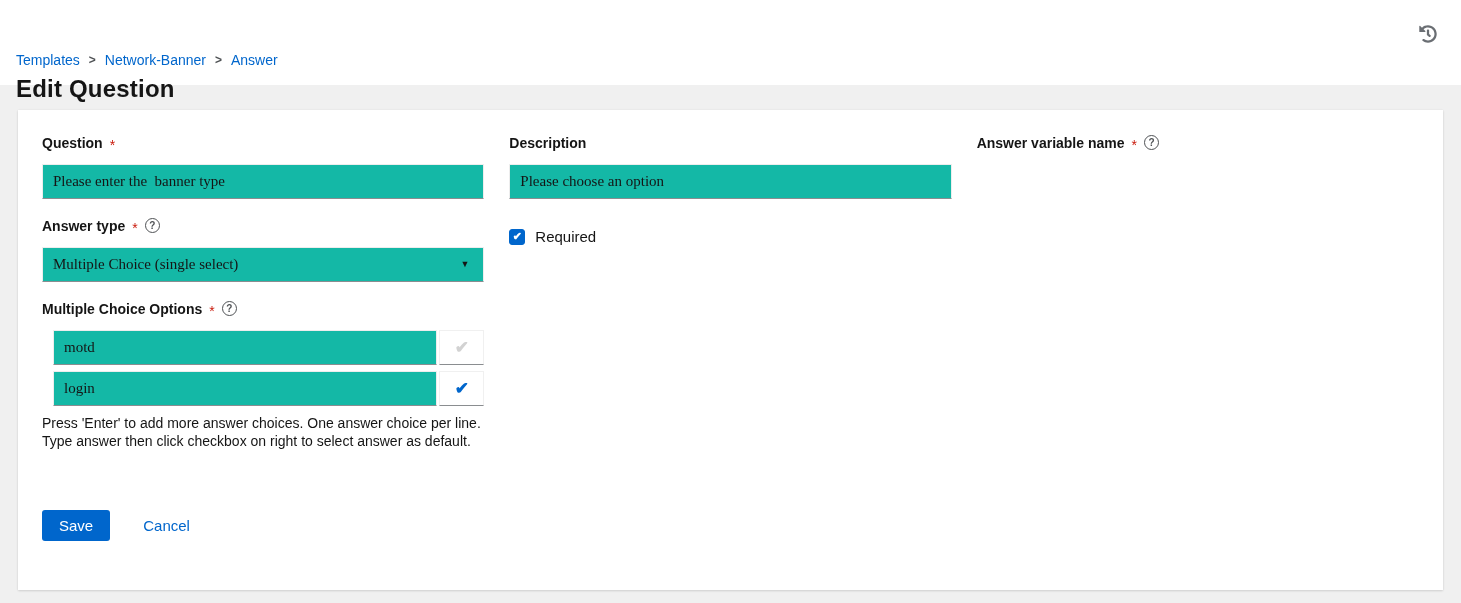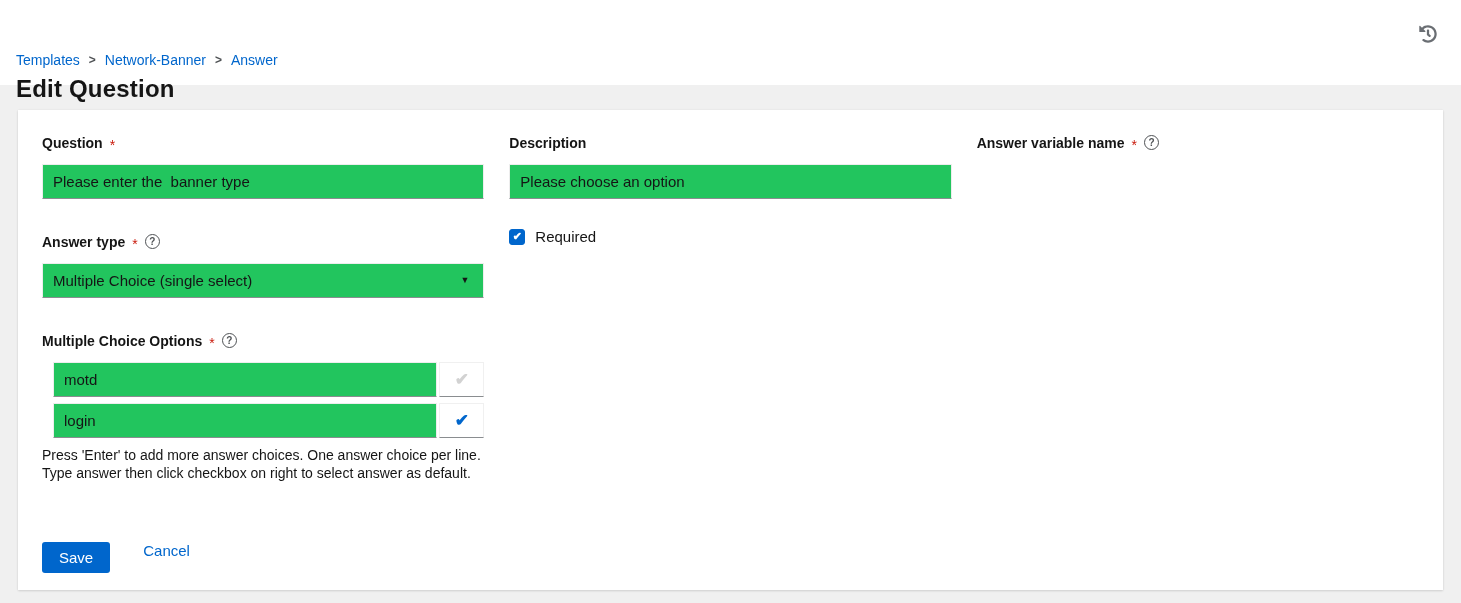--- a/index.html
+++ b/index.html
@@ -52,33 +52,33 @@
     width: 15px; height: 15px; border: 1px solid #4f5255; border-radius: 50%;
     display: inline-flex; align-items: center; justify-content: center;
     font-size: 10px; font-weight: 700; color: #4f5255; cursor: pointer;
     background: #fff; line-height: 1;
   }
 
   .text-input, .pf-select {
     width: 100%; height: 35px;
     border: 1px solid #ededed;
     border-bottom: 1px solid #8a8d90;
-    background: #22c55e;
-    font-family: Liberation Sans, sans-serif;
+    background: #14b8a6;
+    font-family: Liberation Serif, serif;
     font-size: 15px; color: #151515;
     padding: 0 10px;
     outline: none;
   }
   .pf-select {
     display: flex; align-items: center; justify-content: space-between;
     cursor: pointer; padding-right: 14px;
   }
   .caret-down { font-size: 9px; color: #151515; line-height: 1; }
 
-  .field-group { margin-bottom: 34px; }
+  .field-group { margin-bottom: 18px; }
   .field-group.tight { margin-bottom: 0; }
 
   
   .checkbox-row { display: flex; align-items: center; gap: 10px; margin-top: 29px; }
   .checkbox {
     width: 16px; height: 16px; border-radius: 3px;
     background: #0066cc; border: 1px solid #0066cc;
     display: inline-flex; align-items: center; justify-content: center;
     color: #fff; font-size: 11px; font-weight: 700; cursor: pointer; line-height: 1;
   }
@@ -95,21 +95,21 @@
     display: flex; align-items: center; justify-content: center;
     cursor: pointer; font-size: 17px; font-weight: 700; line-height: 1;
   }
   .check-off { color: #d2d2d2; }
   .check-on  { color: #0066cc; }
 
   .options-help { margin-top: 8px; font-size: 14px; color: #151515; line-height: 18px; }
   .options-help span { display: block; }
 
   
-  .actions { margin-top: 60px; display: flex; }
+  .actions { margin-top: 60px; display: flex; align-items: center; }
   .save-btn {
     background: #0066cc; color: #fff; border: none; border-radius: 3px;
     font-family: "Liberation Sans", sans-serif;
     font-size: 15px; padding: 7px 17px; cursor: pointer;
   }
   .cancel-link {
     color: #0066cc; font-size: 15px; text-decoration: none;
     margin-left: 33px; cursor: pointer;
   }
 </style>

